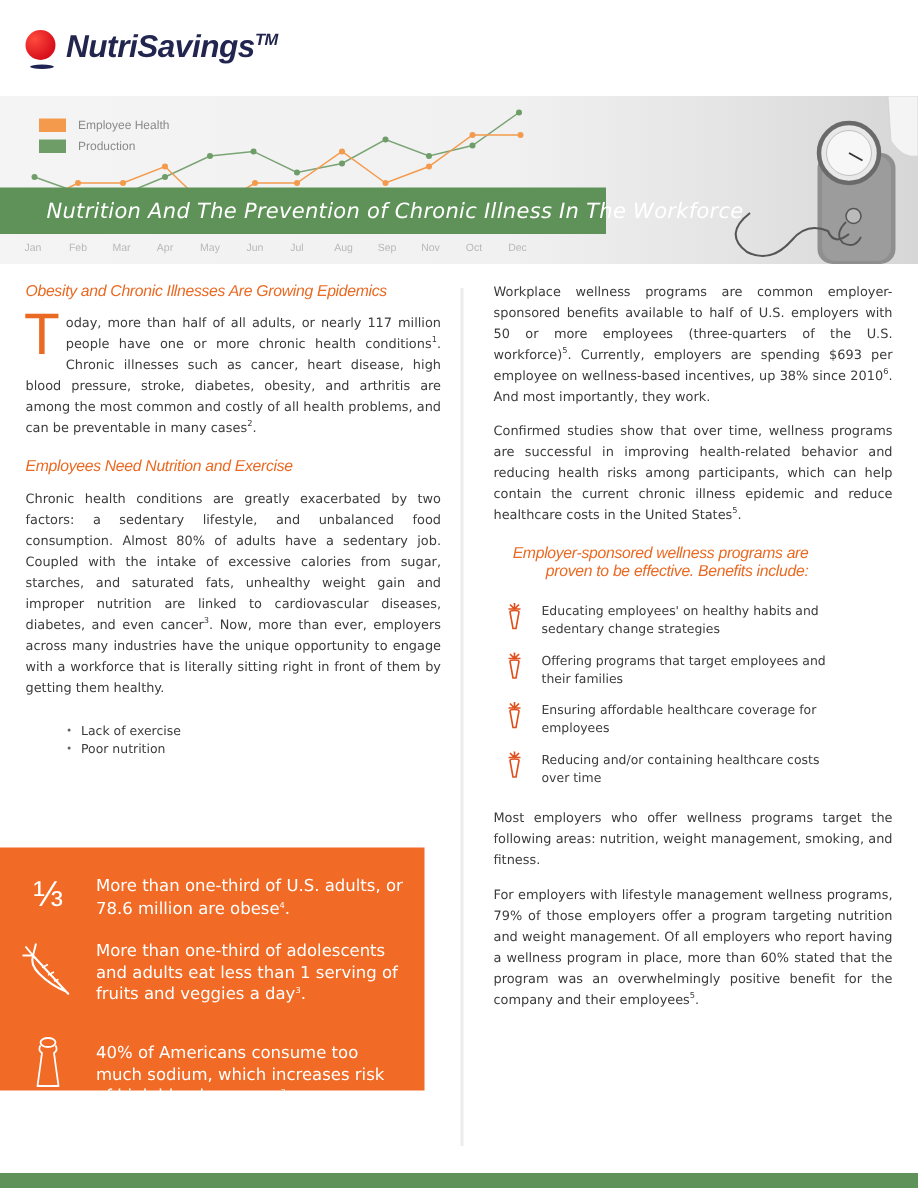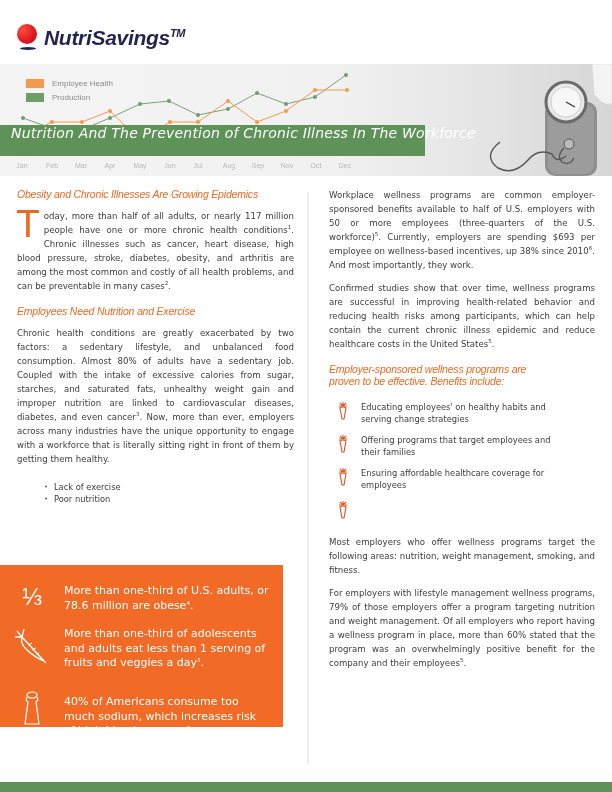--- a/index.html
+++ b/index.html
@@ -1,29 +1,29 @@
 <!DOCTYPE html>
 <html><head>
 <meta charset="utf-8">
 <style>
   html, body { margin: 0; padding: 0; }
   body { width: 612px; height: 792px; background: #ffffff; position: relative; overflow: hidden; font-family: "DejaVu Sans", sans-serif; color: #333; }
-  .logo { position: absolute; left: 16px; top: 20px; height: 30px; display: flex; align-items: flex-end; }
+  .logo { position: absolute; left: 16px; top: 20px; height: 30px; display: flex; align-items: flex-start; }
   .logo-mark { position: relative; width: 24px; height: 26px; margin-right: 4px; }
   .logo-ball { position: absolute; left: 1px; top: 0; width: 20px; height: 20px; border-radius: 50%; background: radial-gradient(circle at 30% 30%, #ff4a3d, #d8101c 70%); }
   .logo-shadow { position: absolute; left: 4px; top: 23px; width: 16px; height: 3px; border-radius: 50%; background: #1f2352; }
   .logo-text { font-family: "Liberation Sans", sans-serif; font-weight: bold; font-style: italic; font-size: 21px; color: #22264f; letter-spacing: -0.3px; }
   .logo-text sup { font-size: 11px; vertical-align: 8px; }
 
   .banner { position: absolute; left: 0; top: 64px; width: 612px; height: 112px; background: linear-gradient(90deg, #f4f4f4 0%, #f1f1f1 55%, #e4e4e4 80%, #d6d6d6 100%); overflow: hidden; }
   .banner svg.chart { position: absolute; left: 0; top: 0; }
   .legend { position: absolute; left: 26px; top: 12px; font-size: 8px; color: #8a8a8a; font-family: "Liberation Sans", sans-serif; }
   .legend-row { display: flex; align-items: center; height: 14px; }
   .swatch { width: 18px; height: 9px; margin-right: 8px; }
-  .title-bar { position: absolute; left: 0; top: 61px; width: 425px; height: 31px; background: #5e9258; display: flex; align-items: flex-start; }
+  .title-bar { position: absolute; left: 0; top: 61px; width: 384px; height: 31px; background: #5e9258; display: flex; align-items: center; padding-left: 20px; }
   .title-bar span { color: #fff; font-family: "DejaVu Sans", sans-serif; font-style: italic; font-size: 14px; padding-left: 11px; letter-spacing: 0.2px; white-space: nowrap; }
   .months { position: absolute; left: 0; top: 98px; width: 360px; height: 12px; font-size: 7px; color: #b8b8b8; font-family: "Liberation Sans", sans-serif; }
   .months span { position: absolute; top: 0; transform: translateX(-50%); }
   .scale-art { position: absolute; right: 0; top: 0; width: 160px; height: 112px; }
 
   .col { position: absolute; top: 188px; width: 277px; }
   .col.left { left: 17px; }
   .col.right { left: 329px; width: 266px; }
   .divider { position: absolute; left: 307px; top: 192px; width: 2px; height: 572px; background: #ececec; }
   h2 { margin: 0 0 9px 0; font-family: "Liberation Sans", sans-serif; font-style: italic; font-weight: normal; font-size: 10.5px; color: #ea6a23; letter-spacing: -0.2px; }
@@ -179,48 +179,49 @@
     </div>
     <div class="stat-text"><span>40% of Americans consume too much sodium, which increases risk of high blood pressure</span><sup class="ref">3</sup><span></span></div>
   </div>
 </div>
 
 <div class="col right">
   <p><span>Workplace wellness programs are common employer-sponsored benefits available to half of U.S. employers with 50 or more employees (three-quarters of the U.S. workforce)</span><sup class="ref">5</sup><span>. Currently, employers are spending $693 per employee on wellness-based incentives, up 38% since 2010</span><sup class="ref">6</sup><span>. And most importantly, they work.</span></p>
   <div class="spacer-s"></div>
   <p><span>Confirmed studies show that over time, wellness programs are successful in improving health-related behavior and reducing health risks among participants, which can help contain the current chronic illness epidemic and reduce healthcare costs in the United States</span><sup class="ref">5</sup><span>.</span></p>
   <div class="spacer-m"></div>
-  <h2 style="width:210px; line-height:12px; margin-bottom:0;">Employer-sponsored wellness programs are proven to be effective. Benefits include:</h2>
+  <h2 style="width:210px; line-height:12px; margin-bottom:0;text-align:right;">Employer-sponsored wellness programs are proven to be effective. Benefits include:</h2>
   <ul class="benefits">
     <li>
       <svg class="carrot-mini" width="12" height="20" viewBox="0 0 12 20">
           <path d="M6 1 L6 5 M3 2 L6 5 L9 2 M2 5 L10 5" stroke="#e0501f" stroke-width="1.1" fill="none"></path>
           <path d="M3 7 Q3 6 6 6 Q9 6 9 7 L7 18 L5 18 Z" fill="none" stroke="#e0501f" stroke-width="1.1"></path>
         </svg>
-      <span>Educating employees' on healthy habits and serving change strategies</span>
+      <span>Educating employees' on healthy habits and sedentary change strategies</span>
     </li>
     <li>
       <svg class="carrot-mini" width="12" height="20" viewBox="0 0 12 20">
           <path d="M6 1 L6 5 M3 2 L6 5 L9 2 M2 5 L10 5" stroke="#e0501f" stroke-width="1.1" fill="none"></path>
           <path d="M3 7 Q3 6 6 6 Q9 6 9 7 L7 18 L5 18 Z" fill="none" stroke="#e0501f" stroke-width="1.1"></path>
         </svg>
       <span>Offering programs that target employees and their families</span>
     </li>
     <li>
       <svg class="carrot-mini" width="12" height="20" viewBox="0 0 12 20">
           <path d="M6 1 L6 5 M3 2 L6 5 L9 2 M2 5 L10 5" stroke="#e0501f" stroke-width="1.1" fill="none"></path>
           <path d="M3 7 Q3 6 6 6 Q9 6 9 7 L7 18 L5 18 Z" fill="none" stroke="#e0501f" stroke-width="1.1"></path>
         </svg>
       <span>Ensuring affordable healthcare coverage for employees</span>
     </li>
     <li>
       <svg class="carrot-mini" width="12" height="20" viewBox="0 0 12 20">
           <path d="M6 1 L6 5 M3 2 L6 5 L9 2 M2 5 L10 5" stroke="#e0501f" stroke-width="1.1" fill="none"></path>
           <path d="M3 7 Q3 6 6 6 Q9 6 9 7 L7 18 L5 18 Z" fill="none" stroke="#e0501f" stroke-width="1.1"></path>
         </svg>
+      <span>Reducing and/or containing healthcare costs over time</span>
     </li>
   </ul>
   <div style="height:6px"></div>
   <p>Most employers who offer wellness programs target the following areas: nutrition, weight management, smoking, and fitness.</p>
   <div class="spacer-s"></div>
   <p><span>For employers with lifestyle management wellness programs, 79% of those employers offer a program targeting nutrition and weight management. Of all employers who report having a wellness program in place, more than 60% stated that the program was an overwhelmingly positive benefit for the company and their employees</span><sup class="ref">5</sup><span>.</span></p>
 </div>
 
 <div class="footer-bar"></div>
 

